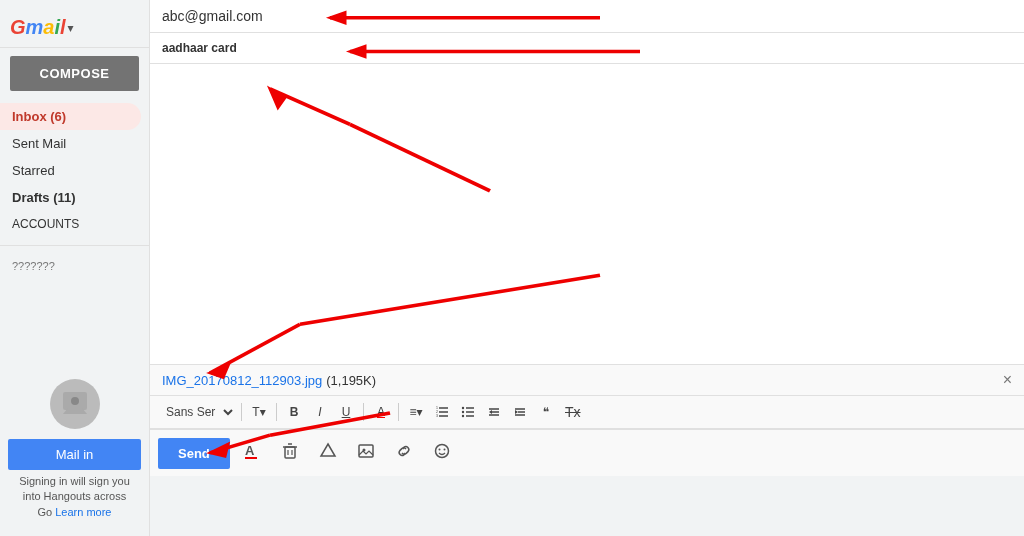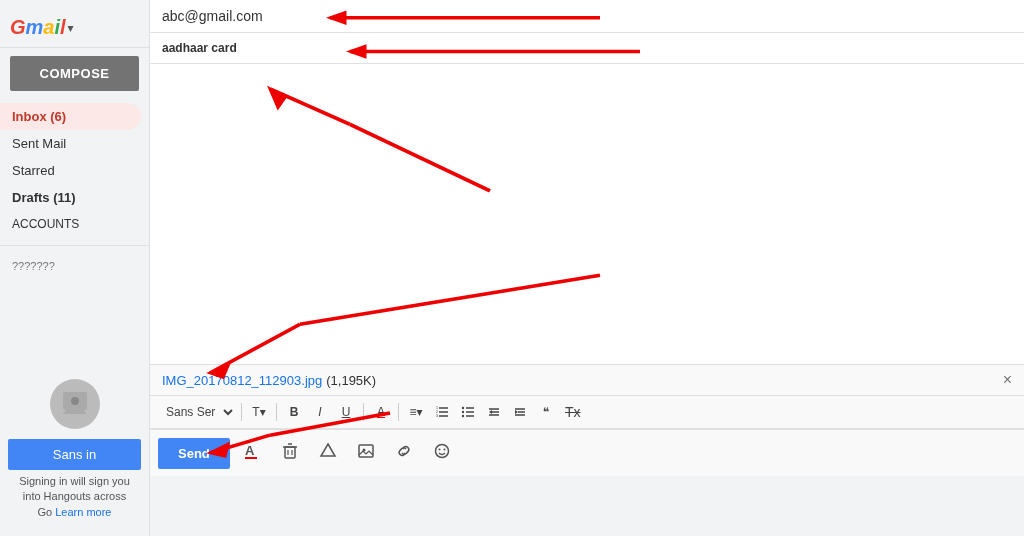--- a/index.html
+++ b/index.html
@@ -282,21 +282,21 @@
   <div class="sidebar-bottom">
     <div style="display:flex; justify-content:center; margin-bottom:6px;">
       <div class="chat-avatar">
         <svg width="30" height="30" viewBox="0 0 30 30">
             <rect x="3" y="3" width="24" height="18" rx="2" fill="#aaa"></rect>
             <path d="M3 25 L8 19 H22 L27 25 Z" fill="#aaa"></path>
             <circle cx="15" cy="12" r="4" fill="#888"></circle>
           </svg>
       </div>
     </div>
-    <button class="sign-in-btn">Sans in</button>
+    <button class="sign-in-btn">Mail in</button>
     <div class="sign-in-text">
       <span>Signing in will sign you into Hangouts across Go</span>
       <span class="sign-in-link">Learn more</span>
     </div>
   </div>
 </div>
 
 <div id="main">
 
   <svg class="arrows-overlay" viewBox="0 0 874 536" preserveAspectRatio="none" xmlns="http://www.w3.org/2000/svg">

